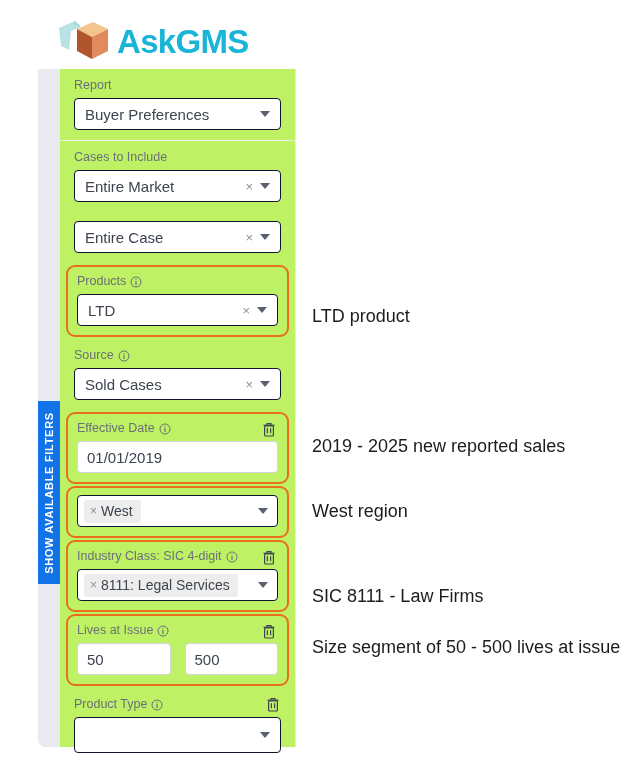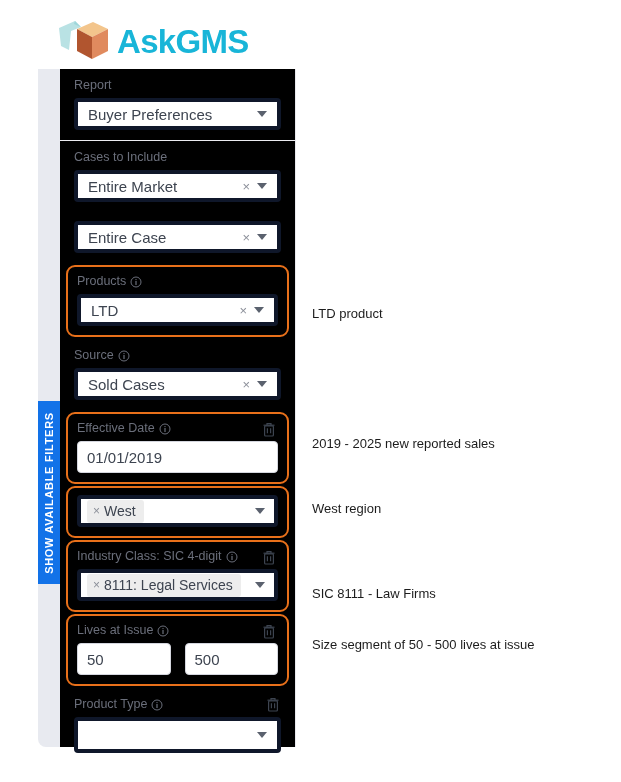--- a/index.html
+++ b/index.html
@@ -60,21 +60,21 @@
     transform: rotate(-90deg);
     white-space: nowrap;
     color: #ffffff;
     font-size: 11px;
     font-weight: bold;
     letter-spacing: 0.7px;
   }
 
   .form-col {
     flex: 1;
-    background: #000000;
+    background: #bef264;
     border-right: 1px solid #e9e9ee;
     padding: 0;
     position: relative;
   }
 
   
   .fgroup {
     position: relative;
     padding: 9px 14px 10px 14px;
   }
@@ -104,21 +104,21 @@
     right: 14px; top: 8px;
     width: 16px; height: 17px;
     cursor: pointer;
   }
   .fgroup.hl .trash-btn { right: 10px; top: 7px; }
 
   
   .ctrl {
     position: relative;
     height: 32px;
-    border: 4px solid #0f172a;
+    border: 1px solid #0f172a;
     border-radius: 4px;
     background: #ffffff;
     display: flex; align-items: center;
     padding: 0 10px;
   }
   .ctrl .val {
     font-size: 15px;
     color: #3d4450;
     flex: 1;
     white-space: nowrap;
@@ -170,21 +170,21 @@
     color: #3d4450;
     padding: 0 9px;
     display: flex; align-items: center;
     font-family: "Liberation Sans", sans-serif;
   }
 
   
   .anno {
     position: absolute;
     left: 312px;
-    font-size: 13px;
+    font-size: 18px;
     color: #1c1c1c;
     white-space: nowrap;
   }
 </style>
 </head>
 <body>
 
 <div id="root">
 
   <div class="logo-wrap">

